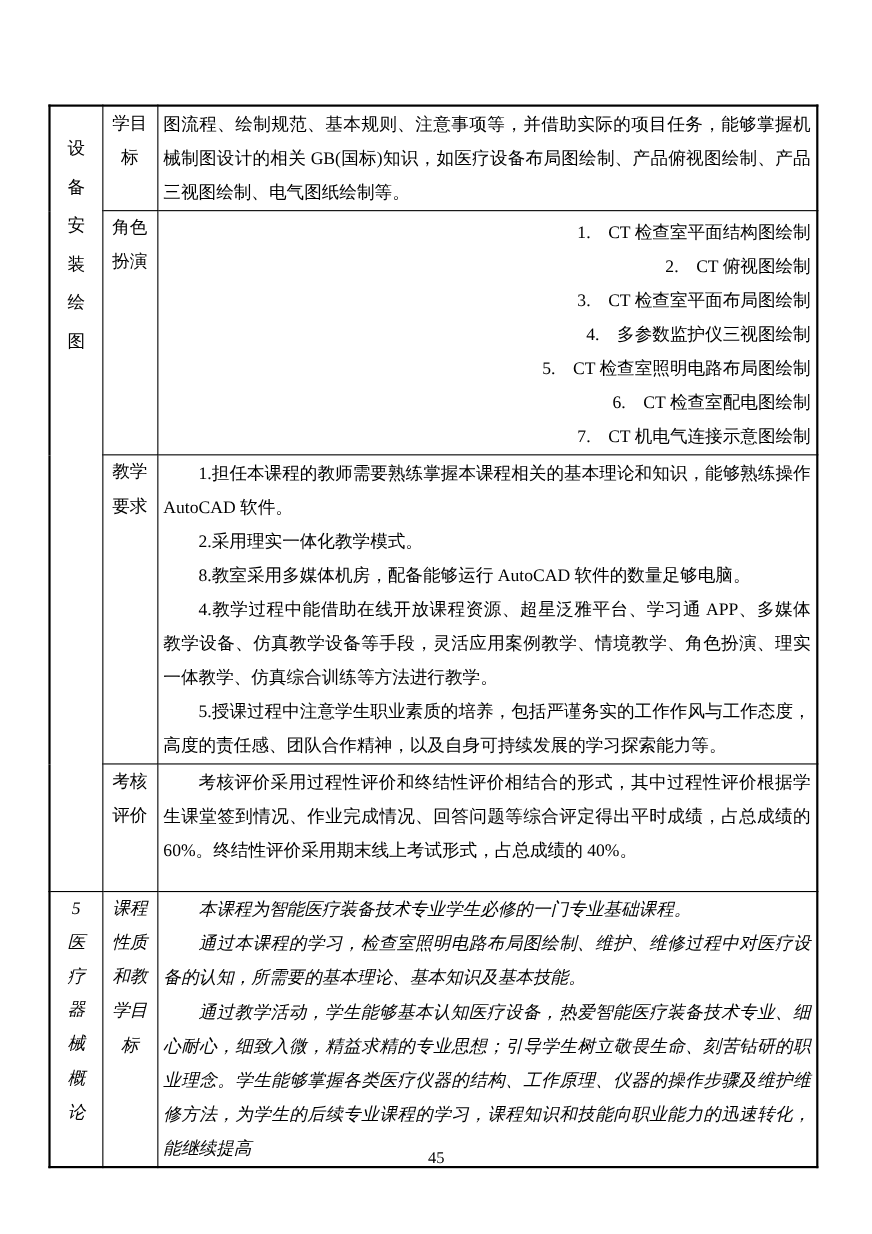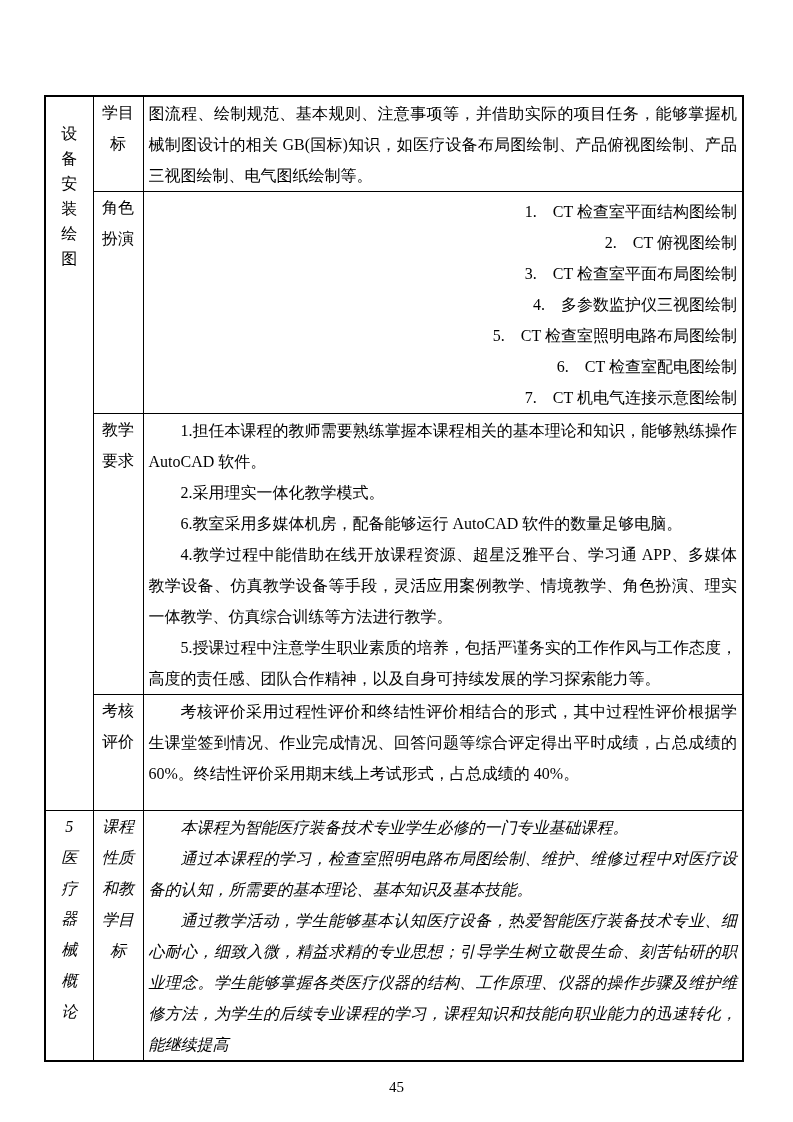--- a/index.html
+++ b/index.html
@@ -39,21 +39,21 @@
 
   
   td.chapter-cell { text-align: center; }
   .chapter {
     width: 20px;
     margin: 0 auto;
     word-break: break-all;
     font-size: 16px;
     text-align: center;
   }
-  .chapter.g1 { line-height: 25px; padding-top: 4px; margin-top: 20px; }
+  .chapter.g1 { line-height: 35px; padding-top: 21px; }
   .chapter.g2 { line-height: 30.8px; padding-top: 1px; }
 
   
   td.label-top { vertical-align: top; }
   td.label-mid { vertical-align: middle; }
   .rowlabel {
     width: 38px;
     margin: 0 auto;
     word-break: break-all;
     font-size: 16px;
@@ -70,21 +70,21 @@
     padding: 1px 5px 0 5px;
     text-align: justify;
   }
   .content .para { text-indent: 2em; margin: 0; }
   .content .para.noindent { text-indent: 0; }
   .content .listline { text-indent: 2em; margin: 0; text-align: right; }
   .content.list-pad { padding-top: 4px; }
 
   .page-number {
     position: absolute;
-    top: 1079px;
+    top: 1045px;
     left: 0;
     width: 100%;
     text-align: center;
     font-size: 15px;
   }
 </style>
 </head>
 <body>
 
 <table class="doc">
@@ -124,21 +124,21 @@
     </td>
   </tr>
   <tr class="r3">
     <td class="label-mid">
       <div class="rowlabel">教学要求</div>
     </td>
     <td>
       <div class="content">
         <div class="para">1.担任本课程的教师需要熟练掌握本课程相关的基本理论和知识，能够熟练操作 AutoCAD 软件。</div>
         <div class="para">2.采用理实一体化教学模式。</div>
-        <div class="para">6.教室采用多媒体机房，配备能够运行 AutoCAD 软件的数量足够电脑。</div>
+        <div class="para">8.教室采用多媒体机房，配备能够运行 AutoCAD 软件的数量足够电脑。</div>
         <div class="para">4.教学过程中能借助在线开放课程资源、超星泛雅平台、学习通 APP、多媒体教学设备、仿真教学设备等手段，灵活应用案例教学、情境教学、角色扮演、理实一体教学、仿真综合训练等方法进行教学。</div>
         <div class="para">5.授课过程中注意学生职业素质的培养，包括严谨务实的工作作风与工作态度，高度的责任感、团队合作精神，以及自身可持续发展的学习探索能力等。</div>
       </div>
     </td>
   </tr>
   <tr class="r4">
     <td class="label-mid">
       <div class="rowlabel">考核评价</div>
     </td>
     <td>

